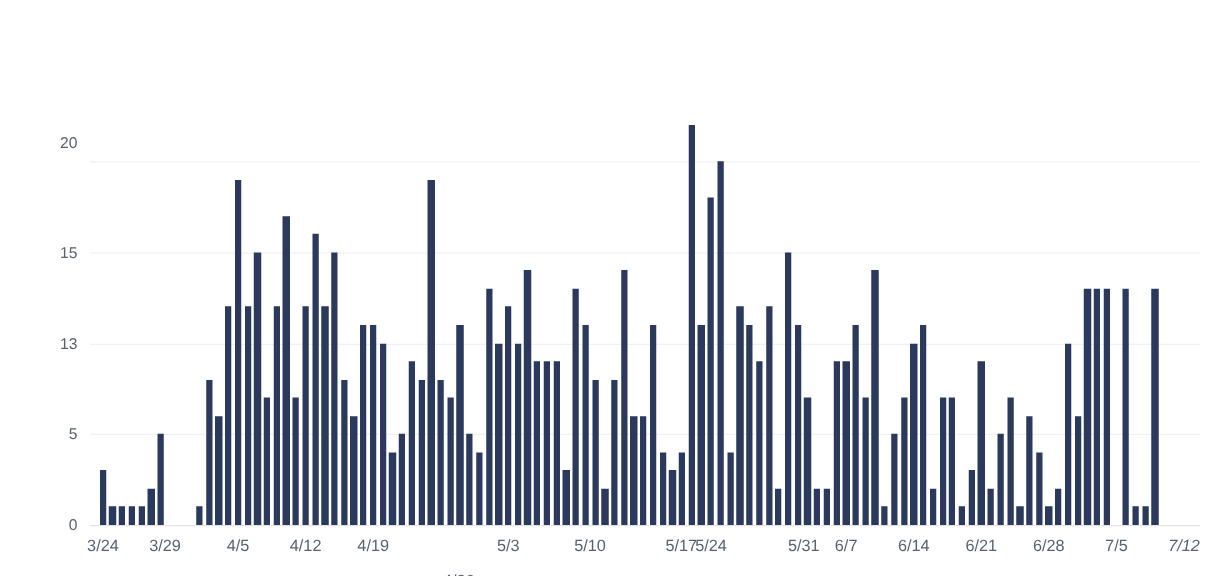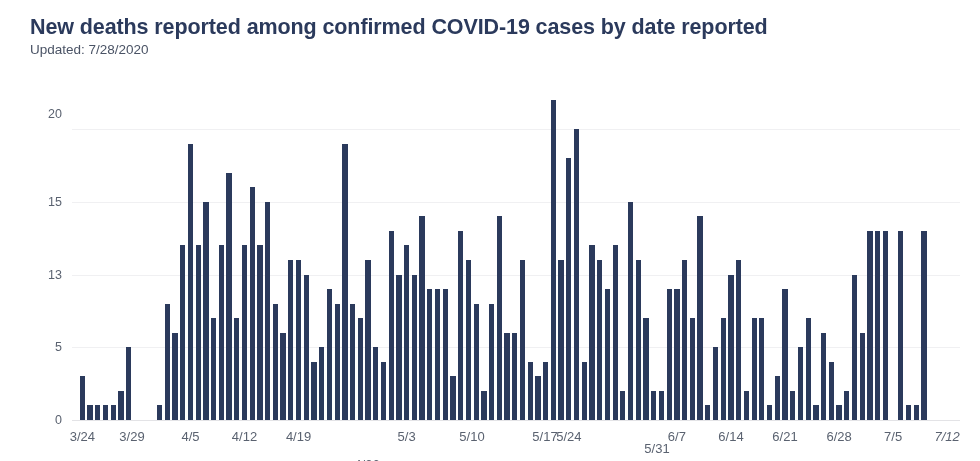--- a/index.html
+++ b/index.html
@@ -119,24 +119,20 @@
     transform: translateX(-50%);
     white-space: nowrap;
     line-height: 18px;
   }
 </style>
 </head>
 <body>
 
 <div class="page">
 
-  <div class="header">
-    <div class="chart-title">New deaths reported among confirmed COVID-19 cases by date reported</div>
-    <div class="chart-subtitle">Updated: 7/28/2020</div>
-  </div>
 
   <div class="plot-wrap">
     <div class="ylabels" id="ylabels">
         <div class="ylabel" style="top: 324px;">0</div>
         <div class="ylabel" style="top: 251.25px;">5</div>
         <div class="ylabel" style="top: 178.5px;">13</div>
         <div class="ylabel" style="top: 105.75px;">15</div>
         <div class="ylabel" style="top: 18px;">20</div>
       </div>
     <div class="plot">
@@ -260,21 +256,21 @@
         <div class="xlabel" style="left: 82.3471px;">3/24</div>
         <div class="xlabel" style="left: 132px;">3/29</div>
         <div class="xlabel" style="left: 190.451px;">4/5</div>
         <div class="xlabel" style="left: 244.504px;">4/12</div>
         <div class="xlabel" style="left: 298.556px;">4/19</div>
         <div class="xlabel" style="left: 367px; margin-top: 28px;">4/26</div>
         <div class="xlabel" style="left: 406.66px;">5/3</div>
         <div class="xlabel" style="left: 472px;">5/10</div>
         <div class="xlabel" style="left: 545px;">5/17</div>
         <div class="xlabel" style="left: 568.817px;">5/24</div>
-        <div class="xlabel" style="left: 657px; margin-top: 12px;">5/31</div>
+        <div class="xlabel" style="left: 643px;">5/31</div>
         <div class="xlabel" style="left: 676.921px;">6/7</div>
         <div class="xlabel" style="left: 730.973px;">6/14</div>
         <div class="xlabel" style="left: 785.025px;">6/21</div>
         <div class="xlabel" style="left: 839.078px;">6/28</div>
         <div class="xlabel" style="left: 893.13px;">7/5</div>
         <div class="xlabel" style="left: 947.182px; font-style: italic;">7/12</div>
       </div>
   </div>
 
 </div>

